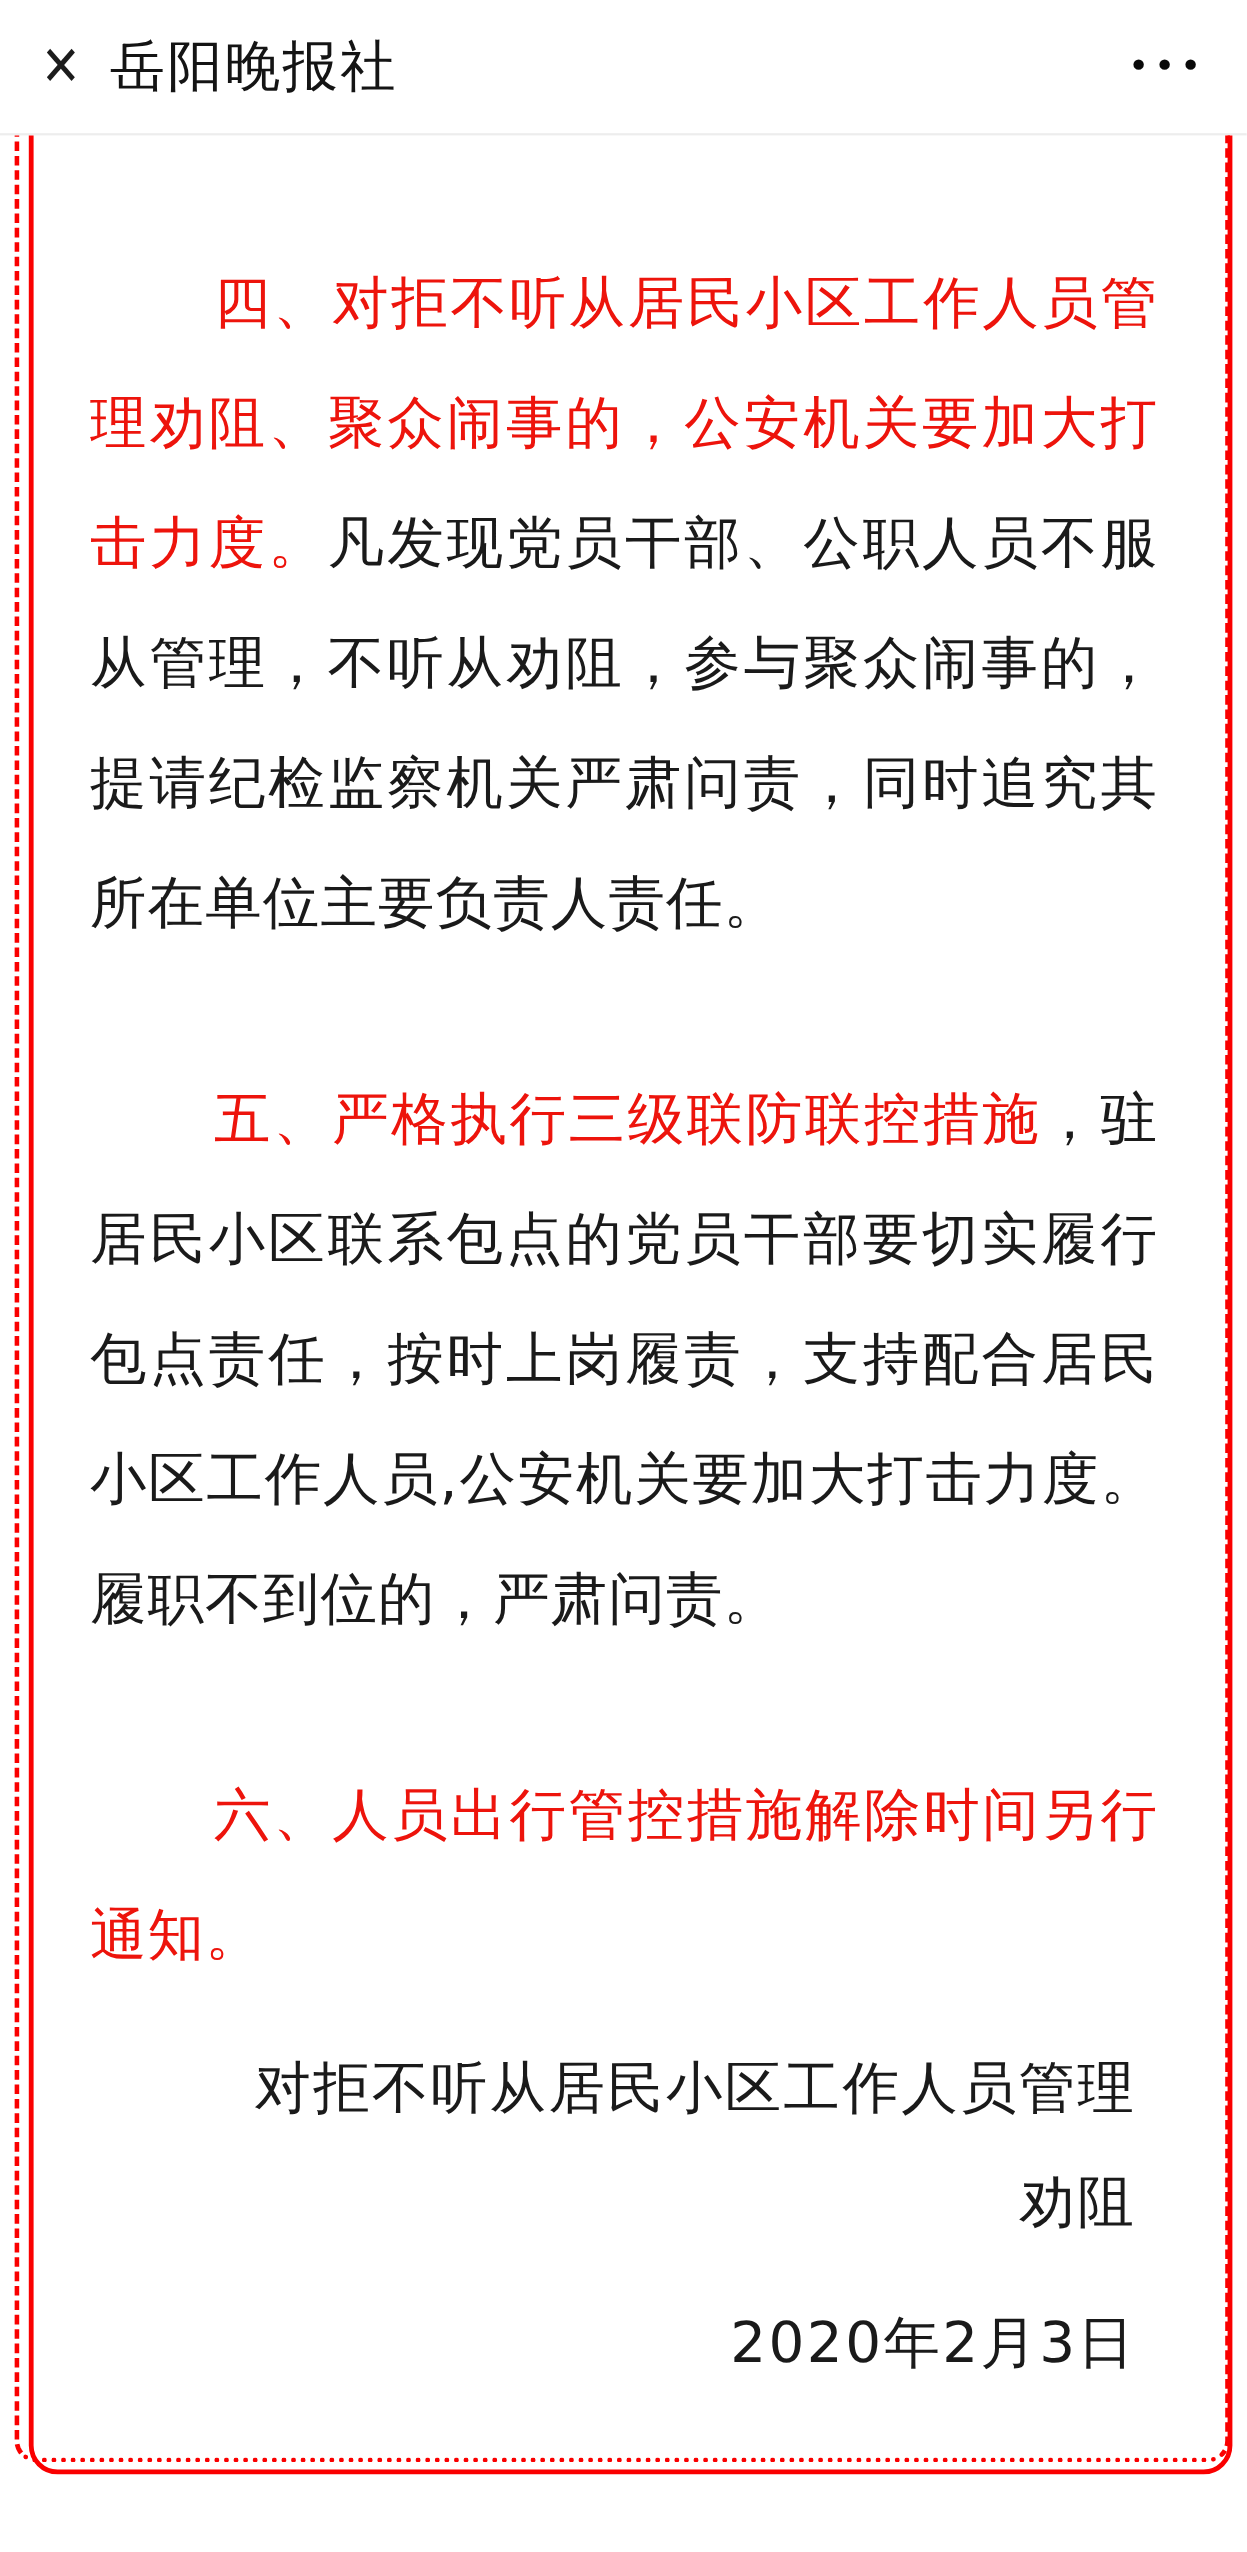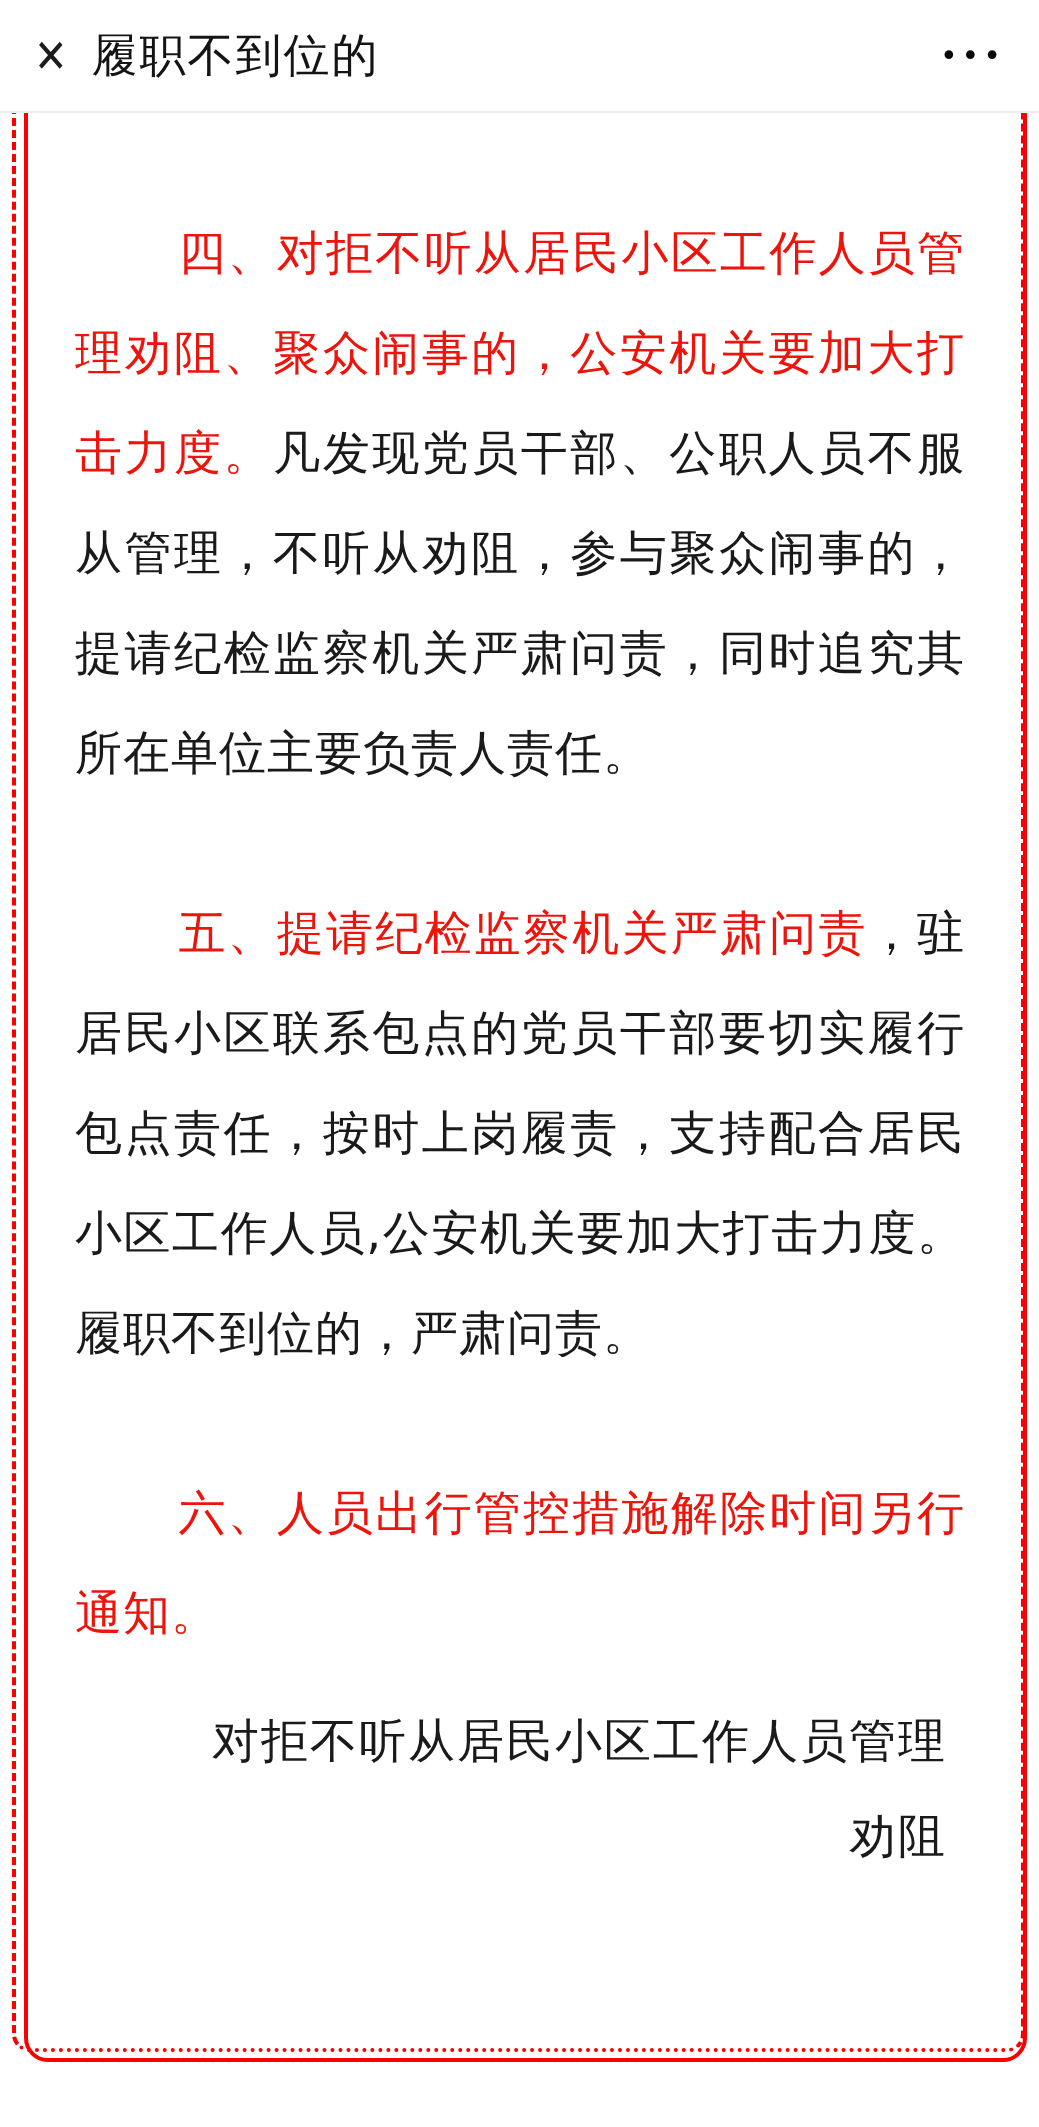--- a/index.html
+++ b/index.html
@@ -101,28 +101,29 @@
     padding-right: 18px;
     letter-spacing: 2px;
     color: var(--ink, #1a1a1a);
   }
 </style>
 </head>
 <body>
 
 <div class="app-header">
   <div class="close-btn">✕</div>
-  <div class="app-title">履职不到位的</div>
+  <div class="app-title">岳阳晚报社</div>
   <div class="more-btn">•••</div>
 </div>
 
 <div class="doc-viewport">
   <div class="doc-outer"></div>
   <div class="doc-inner"></div>
   <div class="doc-content">
     <div>
         <div class="para"><span class="run-red">四、对拒不听从居民小区工作人员管理劝阻、聚众闹事的，公安机关要加大打击力度。</span><span class="run-black">凡发现党员干部、公职人员不服从管理，不听从劝阻，参与聚众闹事的，提请纪检监察机关严肃问责，同时追究其所在单位主要负责人责任。</span></div>
-        <div class="para"><span class="run-red">五、提请纪检监察机关严肃问责</span><span class="run-black">，驻居民小区联系包点的党员干部要切实履行包点责任，按时上岗履责，支持配合居民小区工作人员,公安机关要加大打击力度。履职不到位的，严肃问责。</span></div>
+        <div class="para"><span class="run-red">五、严格执行三级联防联控措施</span><span class="run-black">，驻居民小区联系包点的党员干部要切实履行包点责任，按时上岗履责，支持配合居民小区工作人员,公安机关要加大打击力度。履职不到位的，严肃问责。</span></div>
         <div class="para"><span class="run-red">六、人员出行管控措施解除时间另行通知。</span></div>
       </div>
     <div class="signature">对拒不听从居民小区工作人员管理劝阻</div>
+    <div class="doc-date">2020年2月3日</div>
   </div>
 </div>
 
 </body></html>

